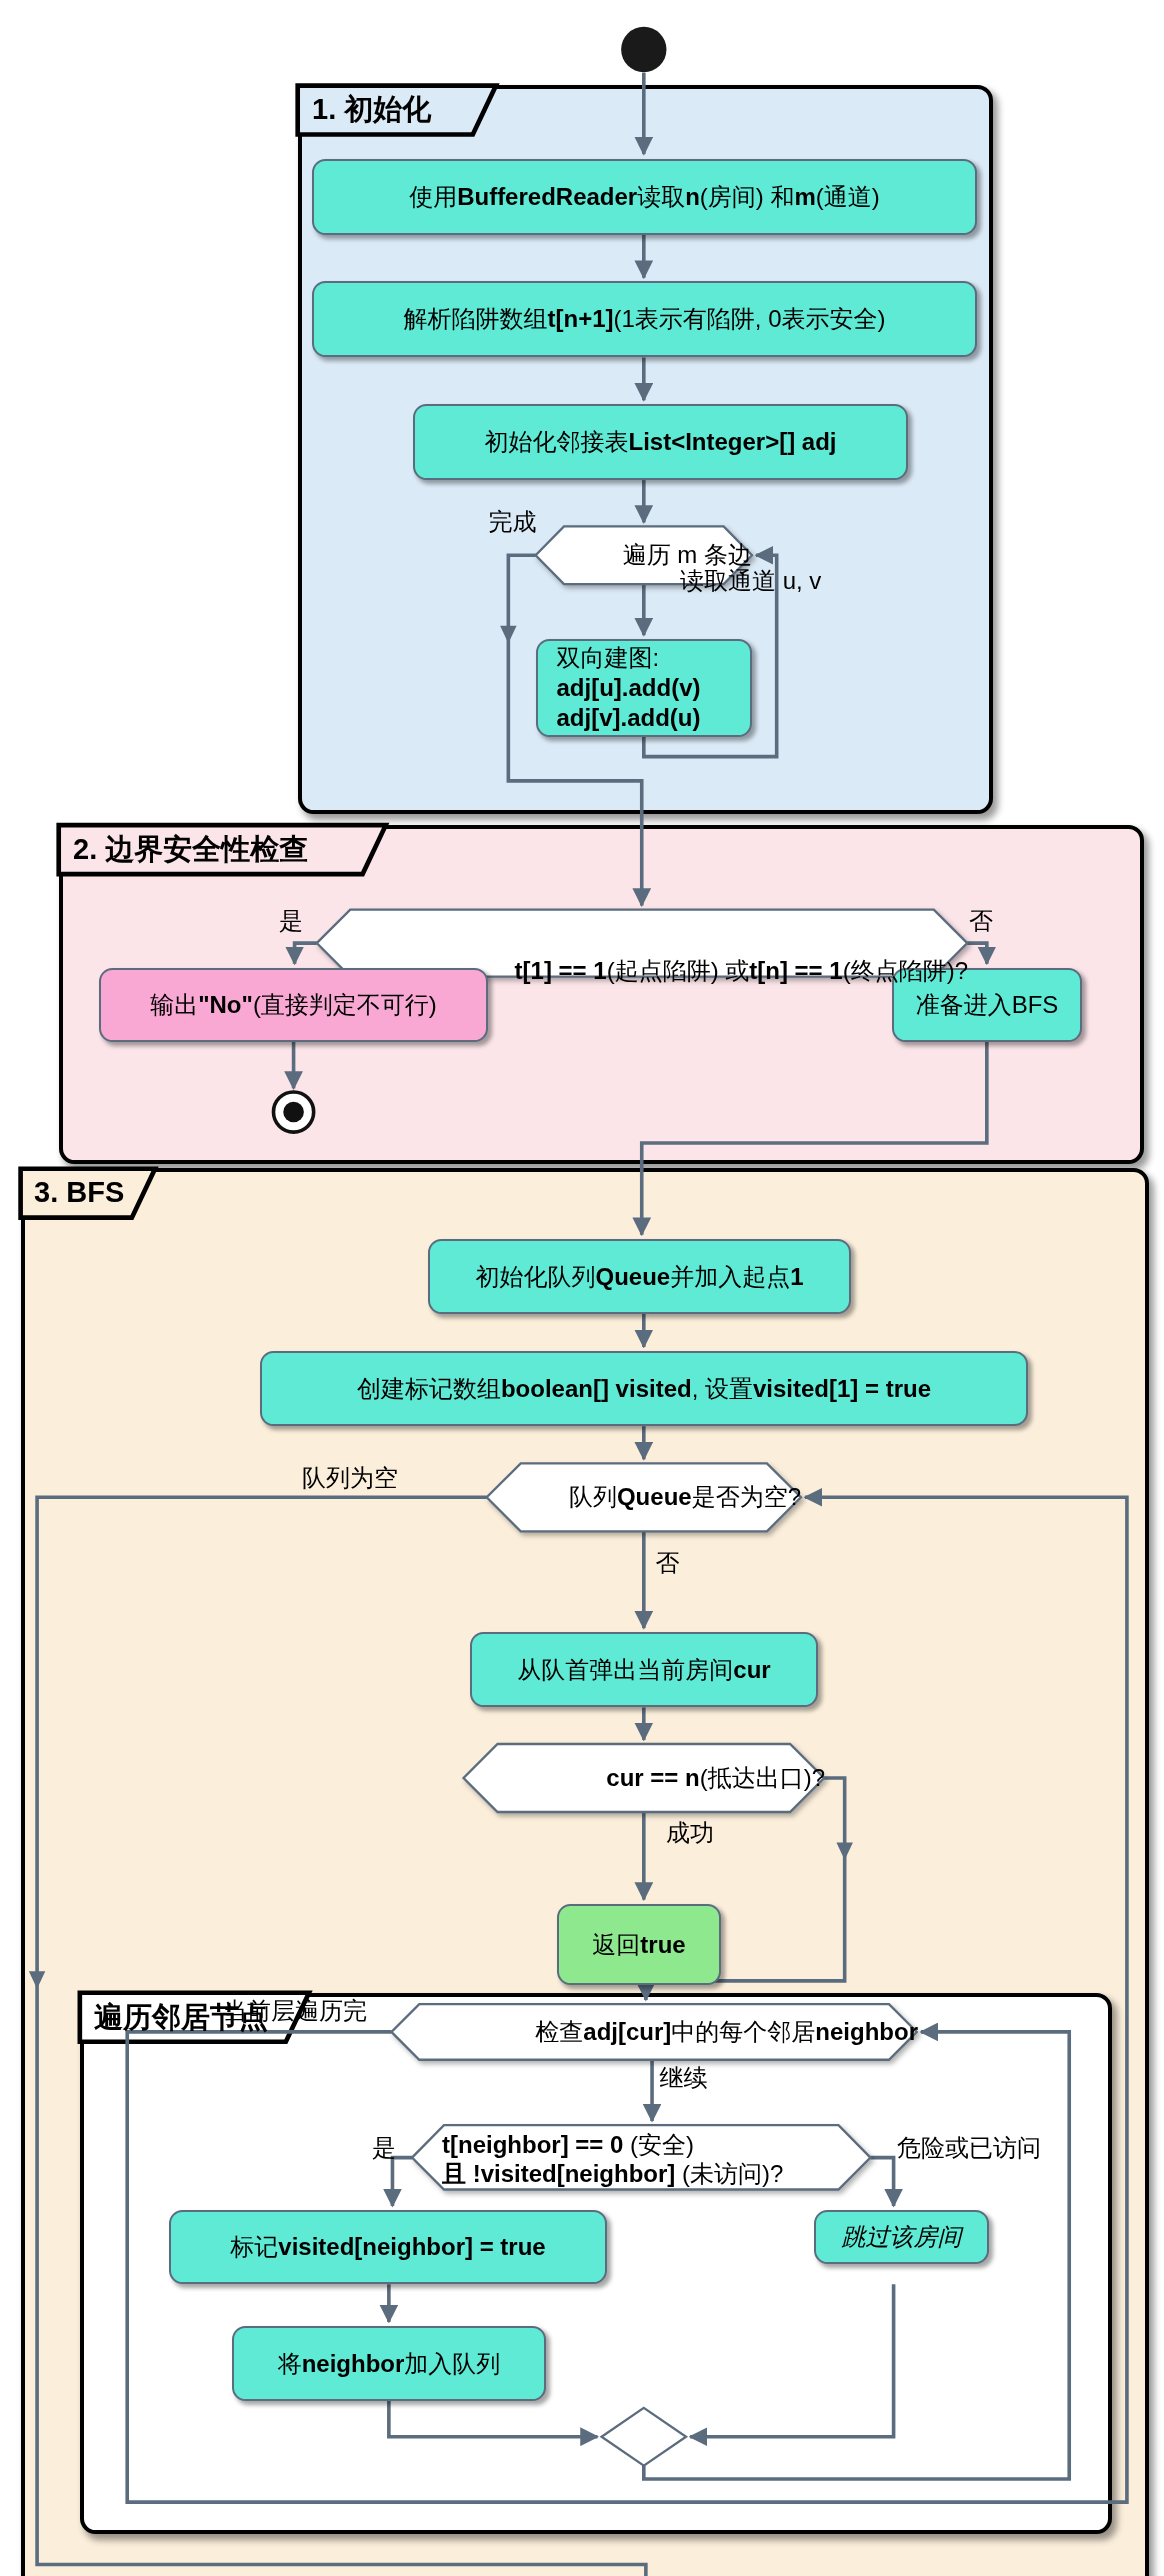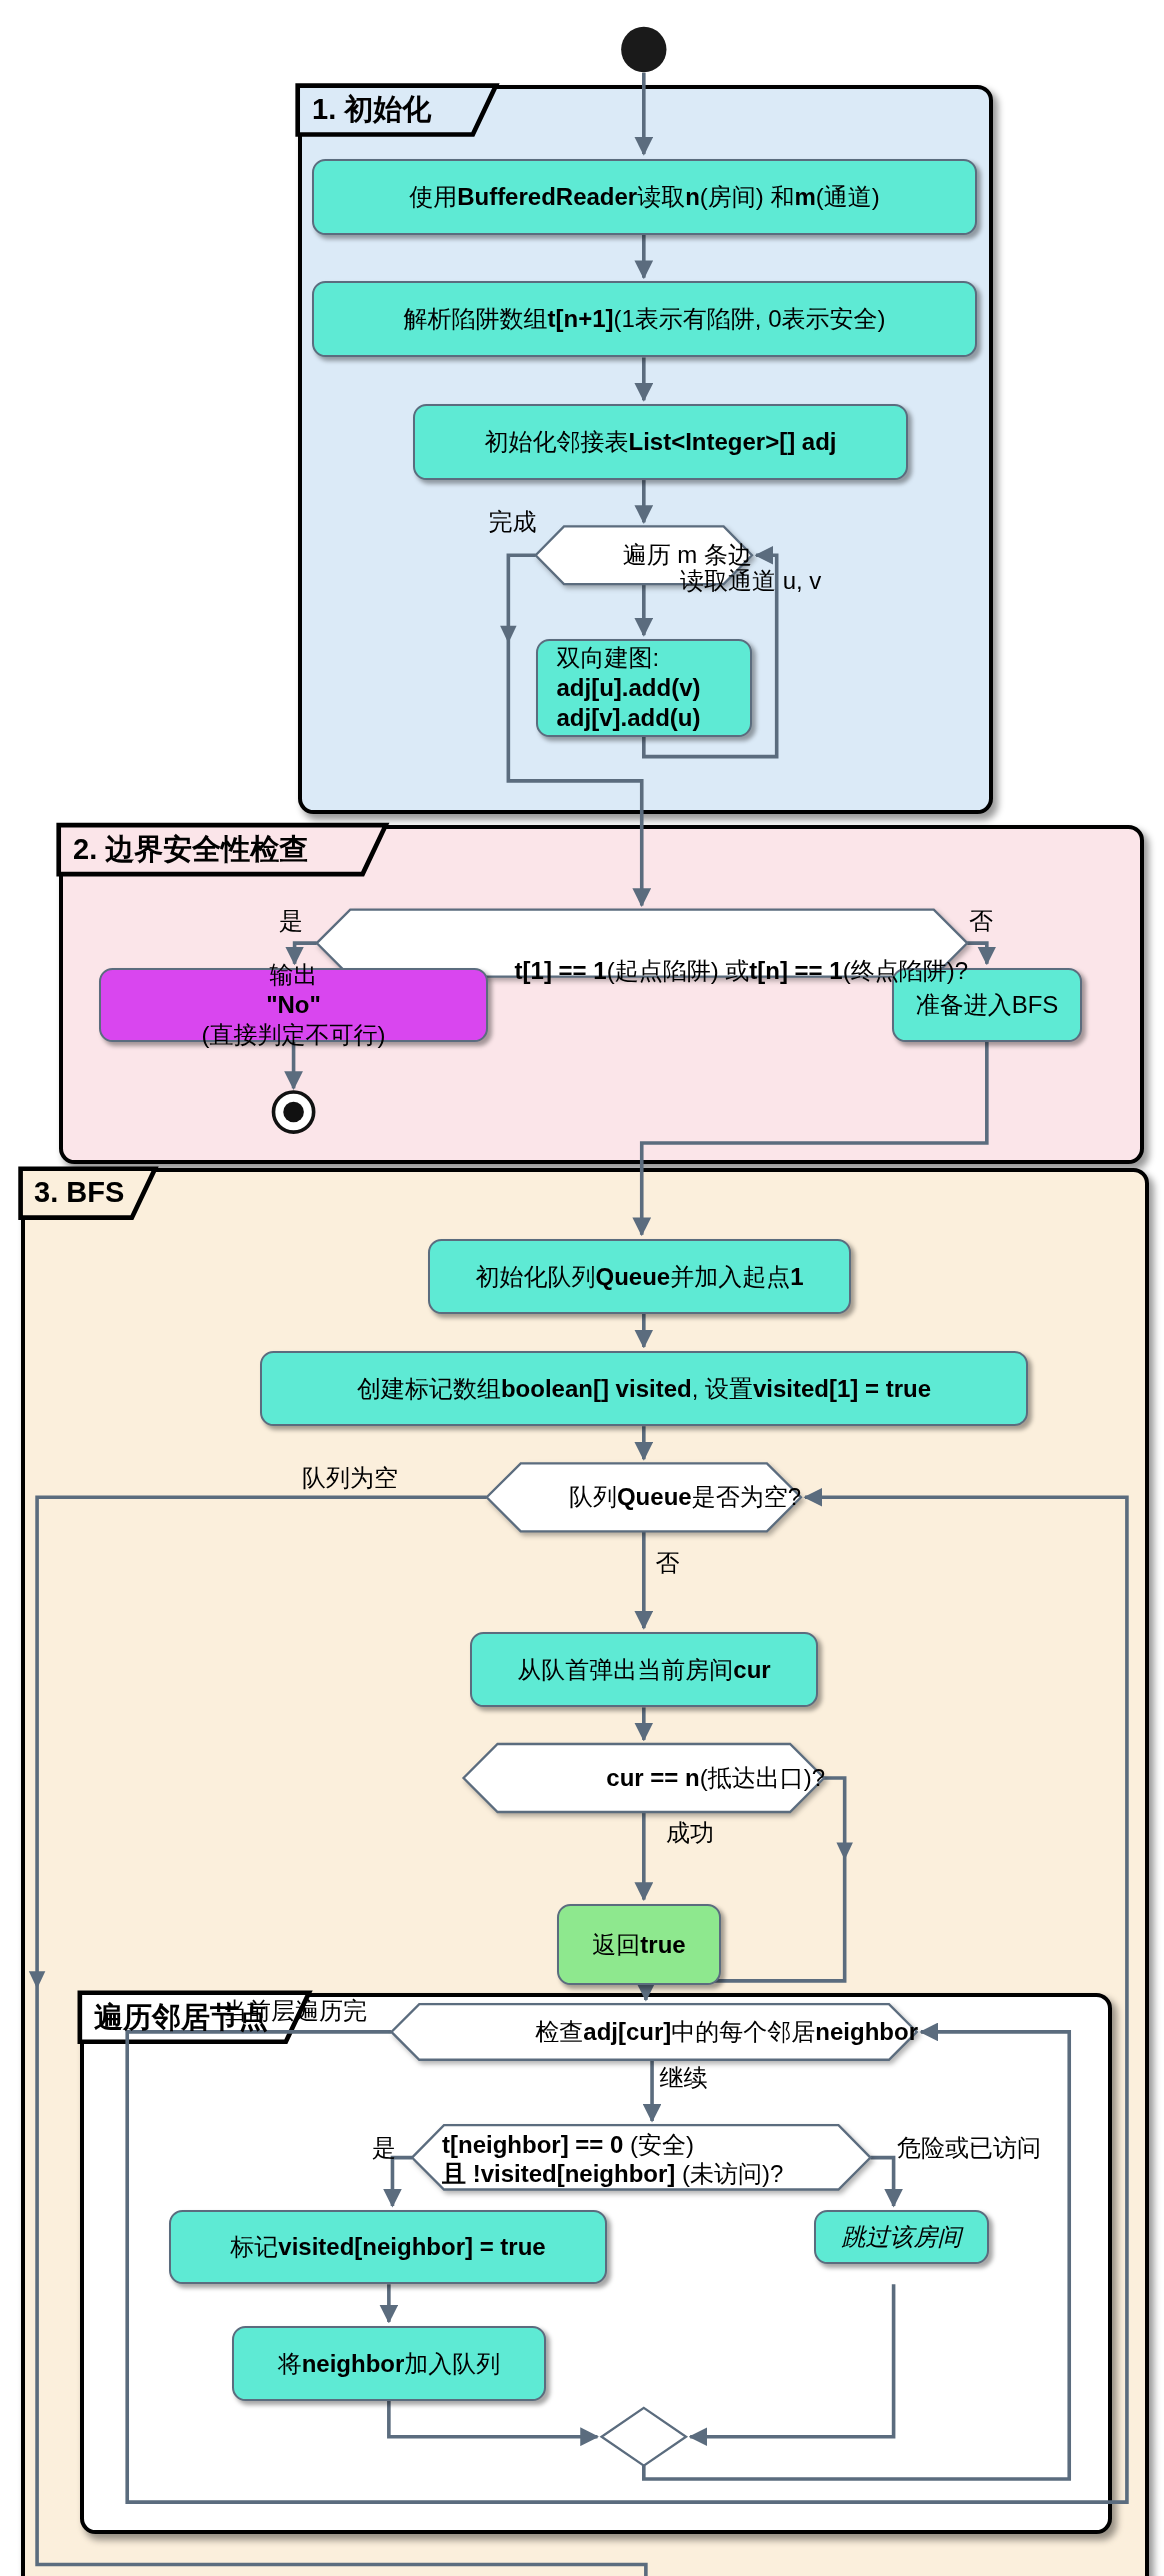--- a/index.html
+++ b/index.html
@@ -10,21 +10,21 @@
   .sec1{left:298px;top:85px;width:687px;height:721px;background:#DBEAF7;}
   .sec2{left:59px;top:825px;width:1077px;height:331px;background:#FBE5E9;}
   .sec3{left:20.6px;top:1168px;width:1120px;height:1539px;background:#FBEFDC;}
   .secInner{left:80px;top:1993px;width:1024px;height:533px;background:#FFFFFF;z-index:2;}
   #wires{position:absolute;left:0;top:0;z-index:5;pointer-events:none;}
   .hexshape{filter:drop-shadow(5px 6px 5px rgba(0,0,0,.30));}
   .node{position:absolute;z-index:10;background:#5eead4;border:2.1px solid #5B6C7E;border-radius:13.4px;
         box-shadow:3.1px 3.6px 4.6px rgba(0,0,0,.35);display:flex;align-items:center;justify-content:center;
         font-size:24px;line-height:1.25;text-align:center;padding:0 14.4px;box-sizing:border-box;}
   .node.green{background:#8EE88E;}
-  .node.pink{background:#d946ef;flex-direction:column;}
+  .node.pink{background:#f9a8d4;}
   .node.multiline{flex-direction:column;align-items:flex-start;justify-content:center;text-align:left;}
   .hextext{position:absolute;z-index:10;display:flex;align-items:center;justify-content:flex-end;
            font-size:24px;text-align:center;}
   .hextext.leftal{flex-direction:column;align-items:flex-start;text-align:left;}
   .edgelabel{position:absolute;z-index:11;font-size:24px;display:flex;align-items:center;
              justify-content:center;white-space:nowrap;}
   .edgelabel.leftal{justify-content:flex-start;}
   .tabtitle{position:absolute;z-index:11;font-size:29px;font-weight:bold;display:flex;
             align-items:center;white-space:nowrap;}
   b{font-weight:bold;}

